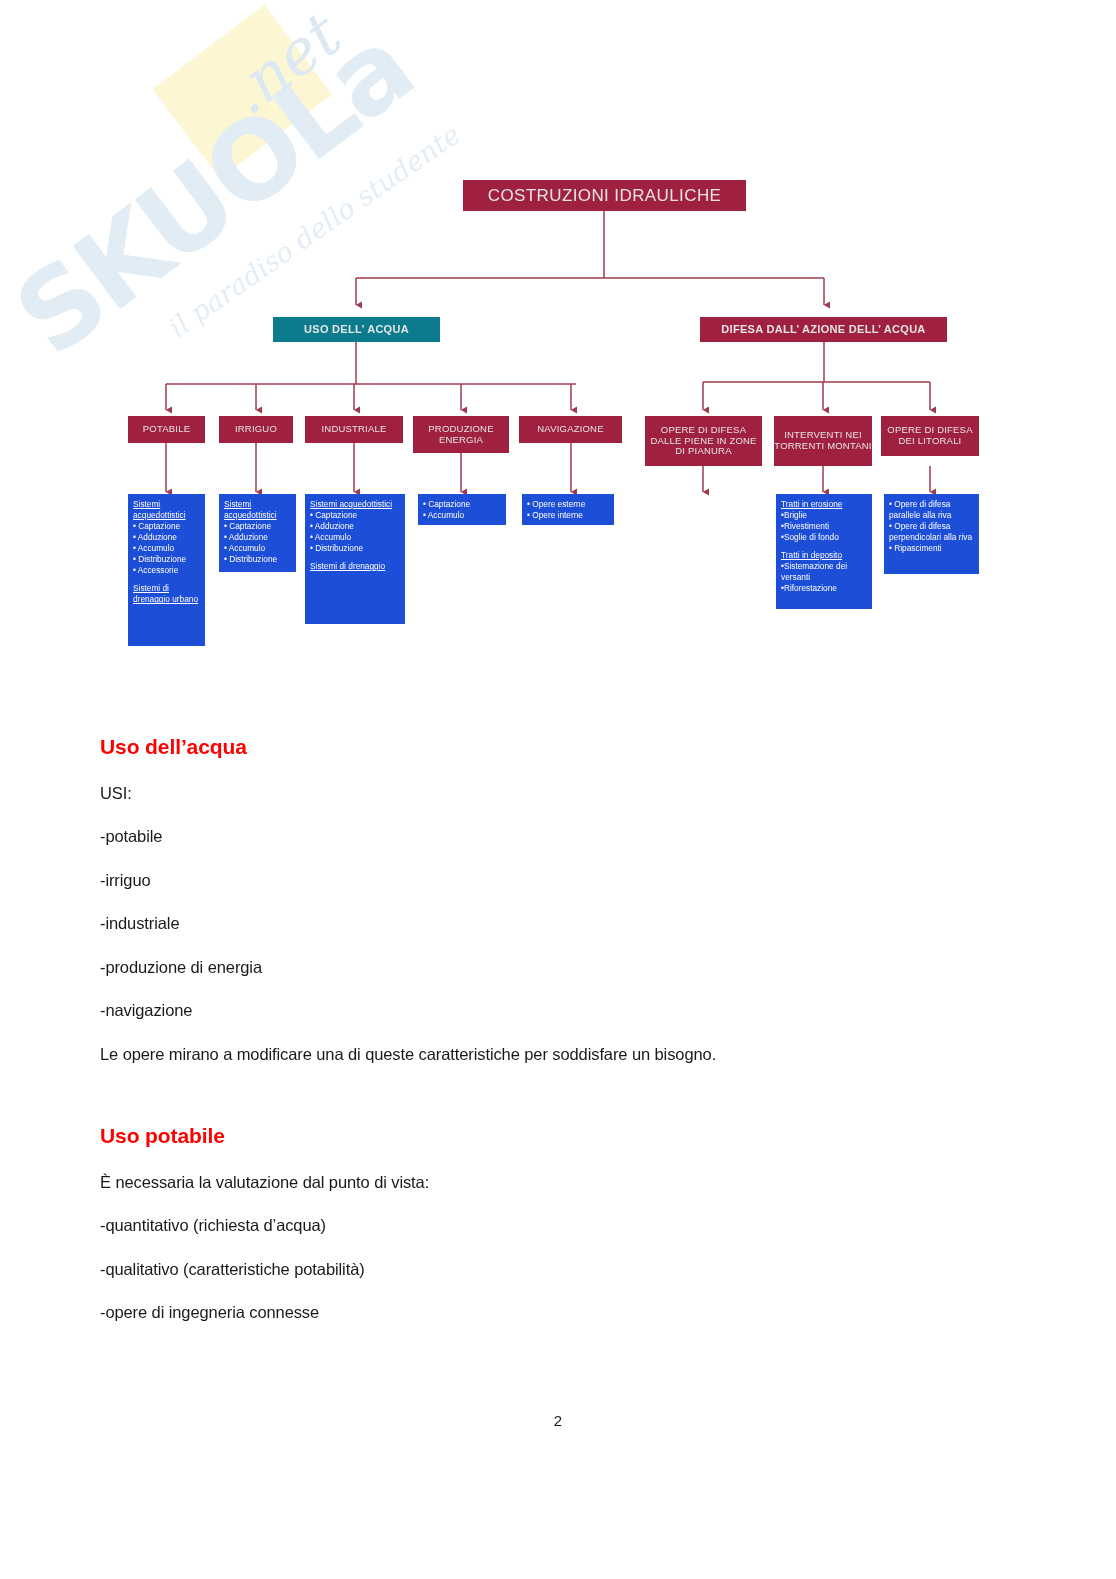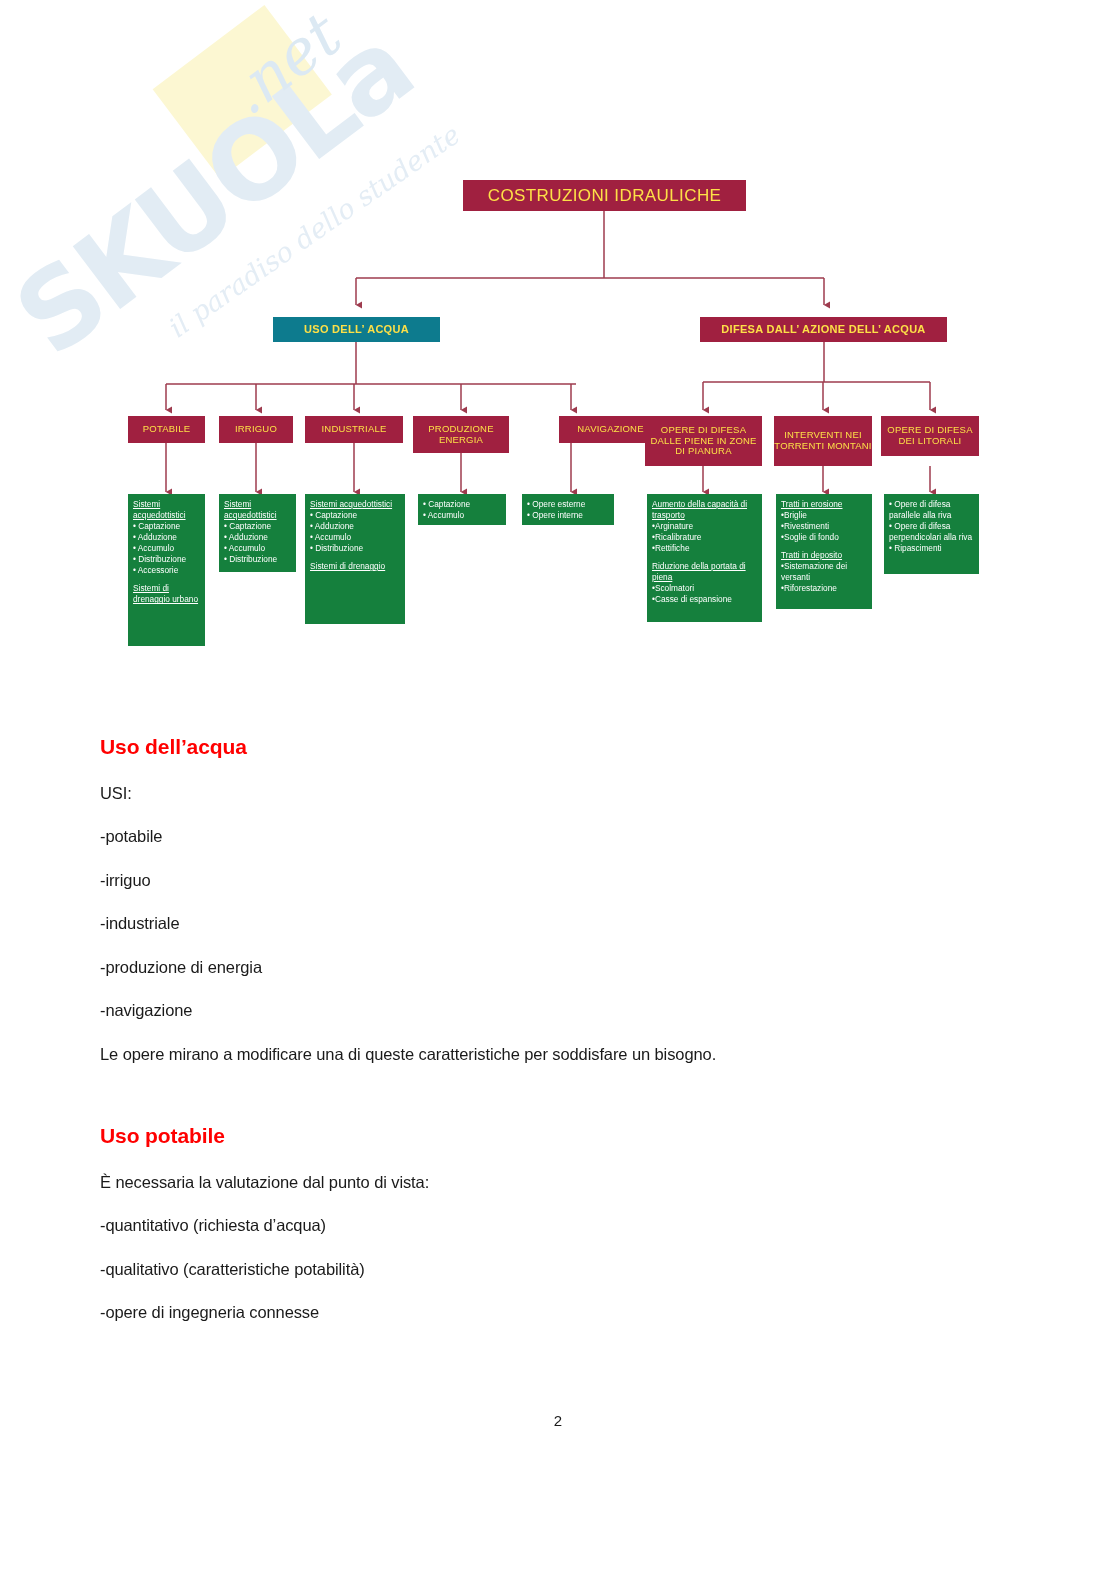--- a/index.html
+++ b/index.html
@@ -71,21 +71,21 @@
   }
   #connectors{
     position:absolute;
     left:0;top:0;width:1116px;height:700px;
     z-index:1;
   }
   .node{
     position:absolute;
     box-sizing:border-box;
     background:#A02040;
-    color:#fde047;
+    color:#e5e5e5;
     text-align:center;
     display:flex;
     align-items:center;
     justify-content:center;
     z-index:3;
     line-height:1.12;
   }
   .node.root{
     background:#A02040;
     font-size:17px;
@@ -99,21 +99,21 @@
   }
   .node.lvl2.teal{ background:#0D7B8E; }
   .node.lvl3{
     font-size:9.5px;
     font-weight:400;
     letter-spacing:.2px;
   }
   .leaf{
     position:absolute;
     box-sizing:border-box;
-    background:#15803d;
+    background:#1d4ed8;
     color:#ffffff;
     font-size:8.3px;
     line-height:1.33;
     padding:5px 4px 4px 5px;
     text-align:left;
     z-index:3;
   }
   .leaf .hd{
     text-decoration:underline;
     display:block;
@@ -223,21 +223,21 @@
   </div>
   <div class="node lvl3" style="left:219px;top:416px;width:74px;height:27px;">
     <span>IRRIGUO</span>
   </div>
   <div class="node lvl3" style="left:305px;top:416px;width:98px;height:27px;">
     <span>INDUSTRIALE</span>
   </div>
   <div class="node lvl3" style="left:413px;top:416px;width:96px;height:37px;">
     <span>PRODUZIONE ENERGIA</span>
   </div>
-  <div class="node lvl3" style="left:519px;top:416px;width:103px;height:27px;margin-left:40px;">
+  <div class="node lvl3" style="left:519px;top:416px;width:103px;height:27px;">
     <span>NAVIGAZIONE</span>
   </div>
 
   <div class="node lvl3" style="left:645px;top:416px;width:117px;height:50px;">
     <span>OPERE DI DIFESA DALLE PIENE IN ZONE DI PIANURA</span>
   </div>
   <div class="node lvl3" style="left:774px;top:416px;width:98px;height:50px;">
     <span>INTERVENTI NEI TORRENTI MONTANI</span>
   </div>
   <div class="node lvl3" style="left:881px;top:416px;width:98px;height:40px;">
@@ -276,30 +276,20 @@
   <div class="leaf" style="left:418px;top:494px;width:88px;height:31px;">
     <span class="bl">• Captazione</span>
     <span class="bl">• Accumulo</span>
   </div>
 
   <div class="leaf" style="left:522px;top:494px;width:92px;height:31px;">
     <span class="bl">• Opere esterne</span>
     <span class="bl">• Opere interne</span>
   </div>
 
-  <div class="leaf" style="left:647px;top:494px;width:115px;height:128px;">
-    <span class="hd">Aumento della capacità di trasporto</span>
-    <span class="bl">•Arginature</span>
-    <span class="bl">•Ricalibrature</span>
-    <span class="bl">•Rettifiche</span>
-    <span class="sp"></span>
-    <span class="hd">Riduzione della portata di piena</span>
-    <span class="bl">•Scolmatori</span>
-    <span class="bl">•Casse di espansione</span>
-  </div>
 
   <div class="leaf" style="left:776px;top:494px;width:96px;height:115px;">
     <span class="hd">Tratti in erosione</span>
     <span class="bl">•Briglie</span>
     <span class="bl">•Rivestimenti</span>
     <span class="bl">•Soglie di fondo</span>
     <span class="sp"></span>
     <span class="hd">Tratti in deposito</span>
     <span class="bl">•Sistemazione dei versanti</span>
     <span class="bl">•Riforestazione</span>

